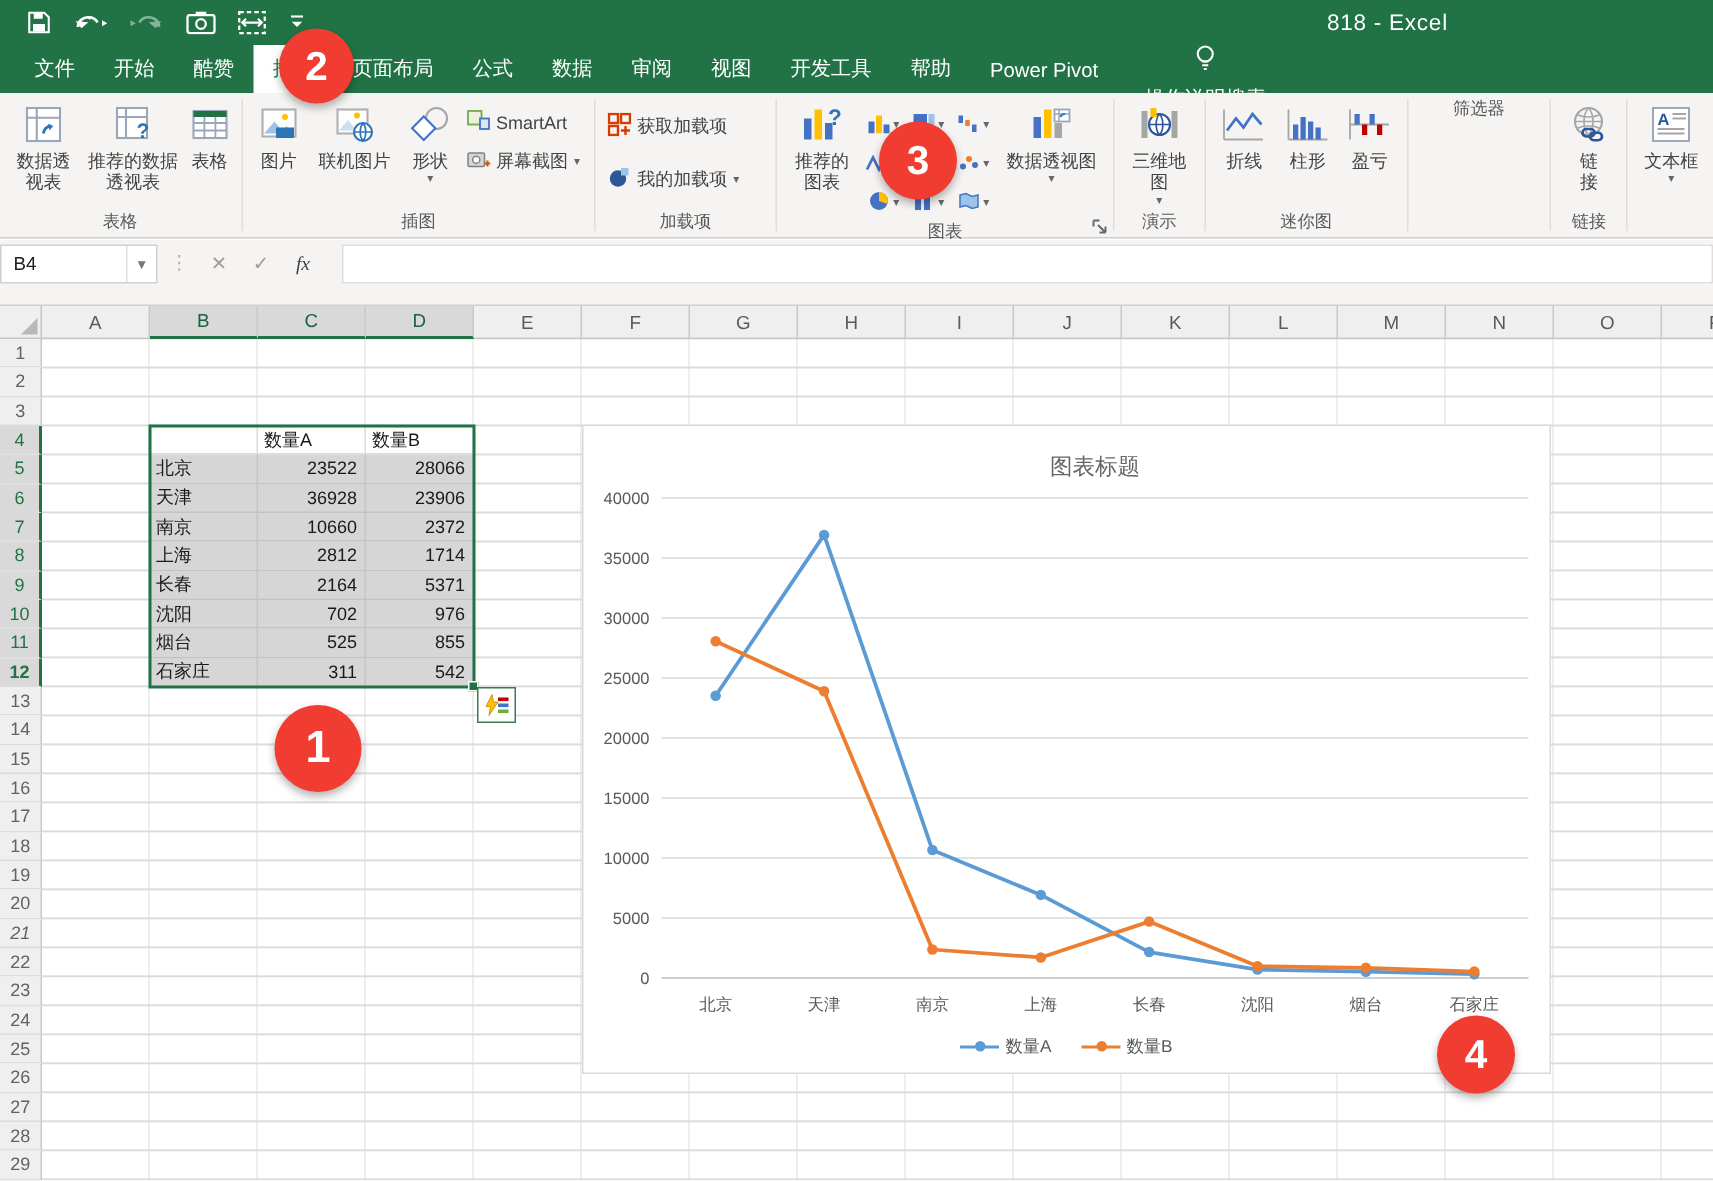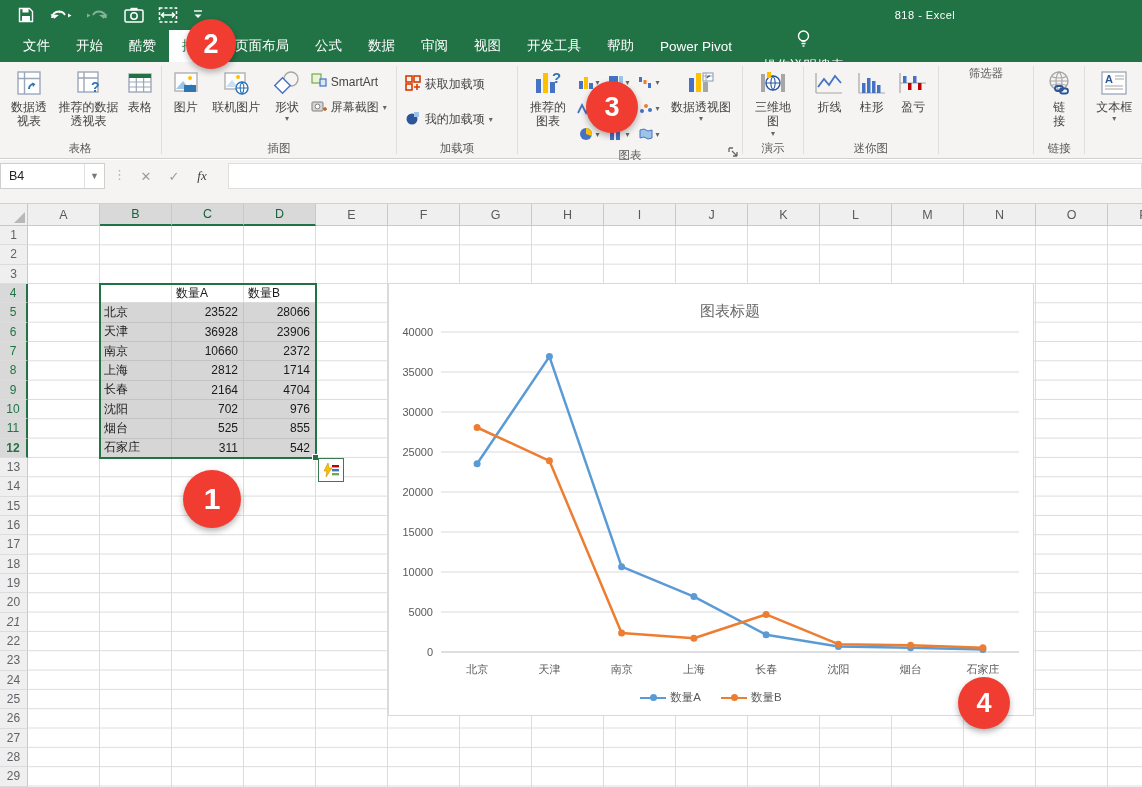--- a/index.html
+++ b/index.html
@@ -4,21 +4,21 @@
 <style>
   * { margin:0; padding:0; box-sizing:border-box; }
   html,body { width:1142px; height:787px; overflow:hidden; }
   body { position:relative; font-family:"Liberation Sans","DejaVu Sans",sans-serif; background:#fff; }
 
   
   .titlebar { position:absolute; left:0; top:0; width:1142px; height:30px; background:#217346; display:flex; align-items:center; }
   .qat { display:flex; align-items:center; gap:14px; padding-left:18px; }
   .qat .qi { display:flex; align-items:center; height:20px; }
   .qat svg { display:block; }
-  .win-title { position:absolute; left:860px; top:0; width:130px; height:30px; color:#fff; font-size:11px; display:flex; align-items:center; justify-content:center; letter-spacing:.5px; }
+  .win-title { position:absolute; left:860px; top:0; width:130px; height:30px; color:#fff; font-size:15px; display:flex; align-items:center; justify-content:center; letter-spacing:.5px; }
 
   
   .tabrow { position:absolute; left:0; top:30px; width:1142px; height:32px; background:#217346; display:flex; align-items:stretch; padding-left:10px; }
   .tab { color:#fff; font-size:13.5px; display:flex; align-items:center; padding:0 13px; cursor:pointer; white-space:nowrap; }
   .tab.active { background:#fff; color:#217346; }
   .searchbox { display:flex; align-items:center; gap:7px; color:#fff; font-size:13.5px; padding:0 10px; margin-left:8px; white-space:nowrap;flex-direction:column; }
 
   
   .ribbon { position:absolute; left:0; top:62px; width:1142px; height:97px; background:#f6f4f3; border-bottom:1px solid #d2d0ce; display:flex; align-items:stretch; }
   .rgroup { display:flex; flex-direction:column; padding:3px 3px 0 3px; }
@@ -555,21 +555,21 @@
       <div class="cell gray num" style="left: 172px; top: 118.65px; width: 72px; height: 19.33px;">36928</div>
       <div class="cell gray num" style="left: 244px; top: 118.65px; width: 72px; height: 19.33px;">23906</div>
       <div class="cell gray txt" style="left: 100px; top: 137.98px; width: 72px; height: 19.33px;">南京</div>
       <div class="cell gray num" style="left: 172px; top: 137.98px; width: 72px; height: 19.33px;">10660</div>
       <div class="cell gray num" style="left: 244px; top: 137.98px; width: 72px; height: 19.33px;">2372</div>
       <div class="cell gray txt" style="left: 100px; top: 157.31px; width: 72px; height: 19.33px;">上海</div>
       <div class="cell gray num" style="left: 172px; top: 157.31px; width: 72px; height: 19.33px;">2812</div>
       <div class="cell gray num" style="left: 244px; top: 157.31px; width: 72px; height: 19.33px;">1714</div>
       <div class="cell gray txt" style="left: 100px; top: 176.64px; width: 72px; height: 19.33px;">长春</div>
       <div class="cell gray num" style="left: 172px; top: 176.64px; width: 72px; height: 19.33px;">2164</div>
-      <div class="cell gray num" style="left: 244px; top: 176.64px; width: 72px; height: 19.33px;">4704</div>
+      <div class="cell gray num" style="left: 244px; top: 176.64px; width: 72px; height: 19.33px;">5371</div>
       <div class="cell gray txt" style="left: 100px; top: 195.97px; width: 72px; height: 19.33px;">沈阳</div>
       <div class="cell gray num" style="left: 172px; top: 195.97px; width: 72px; height: 19.33px;">702</div>
       <div class="cell gray num" style="left: 244px; top: 195.97px; width: 72px; height: 19.33px;">976</div>
       <div class="cell gray txt" style="left: 100px; top: 215.3px; width: 72px; height: 19.33px;">烟台</div>
       <div class="cell gray num" style="left: 172px; top: 215.3px; width: 72px; height: 19.33px;">525</div>
       <div class="cell gray num" style="left: 244px; top: 215.3px; width: 72px; height: 19.33px;">855</div>
       <div class="cell gray txt" style="left: 100px; top: 234.63px; width: 72px; height: 19.33px;">石家庄</div>
       <div class="cell gray num" style="left: 172px; top: 234.63px; width: 72px; height: 19.33px;">311</div>
       <div class="cell gray num" style="left: 244px; top: 234.63px; width: 72px; height: 19.33px;">542</div>
     </div>

